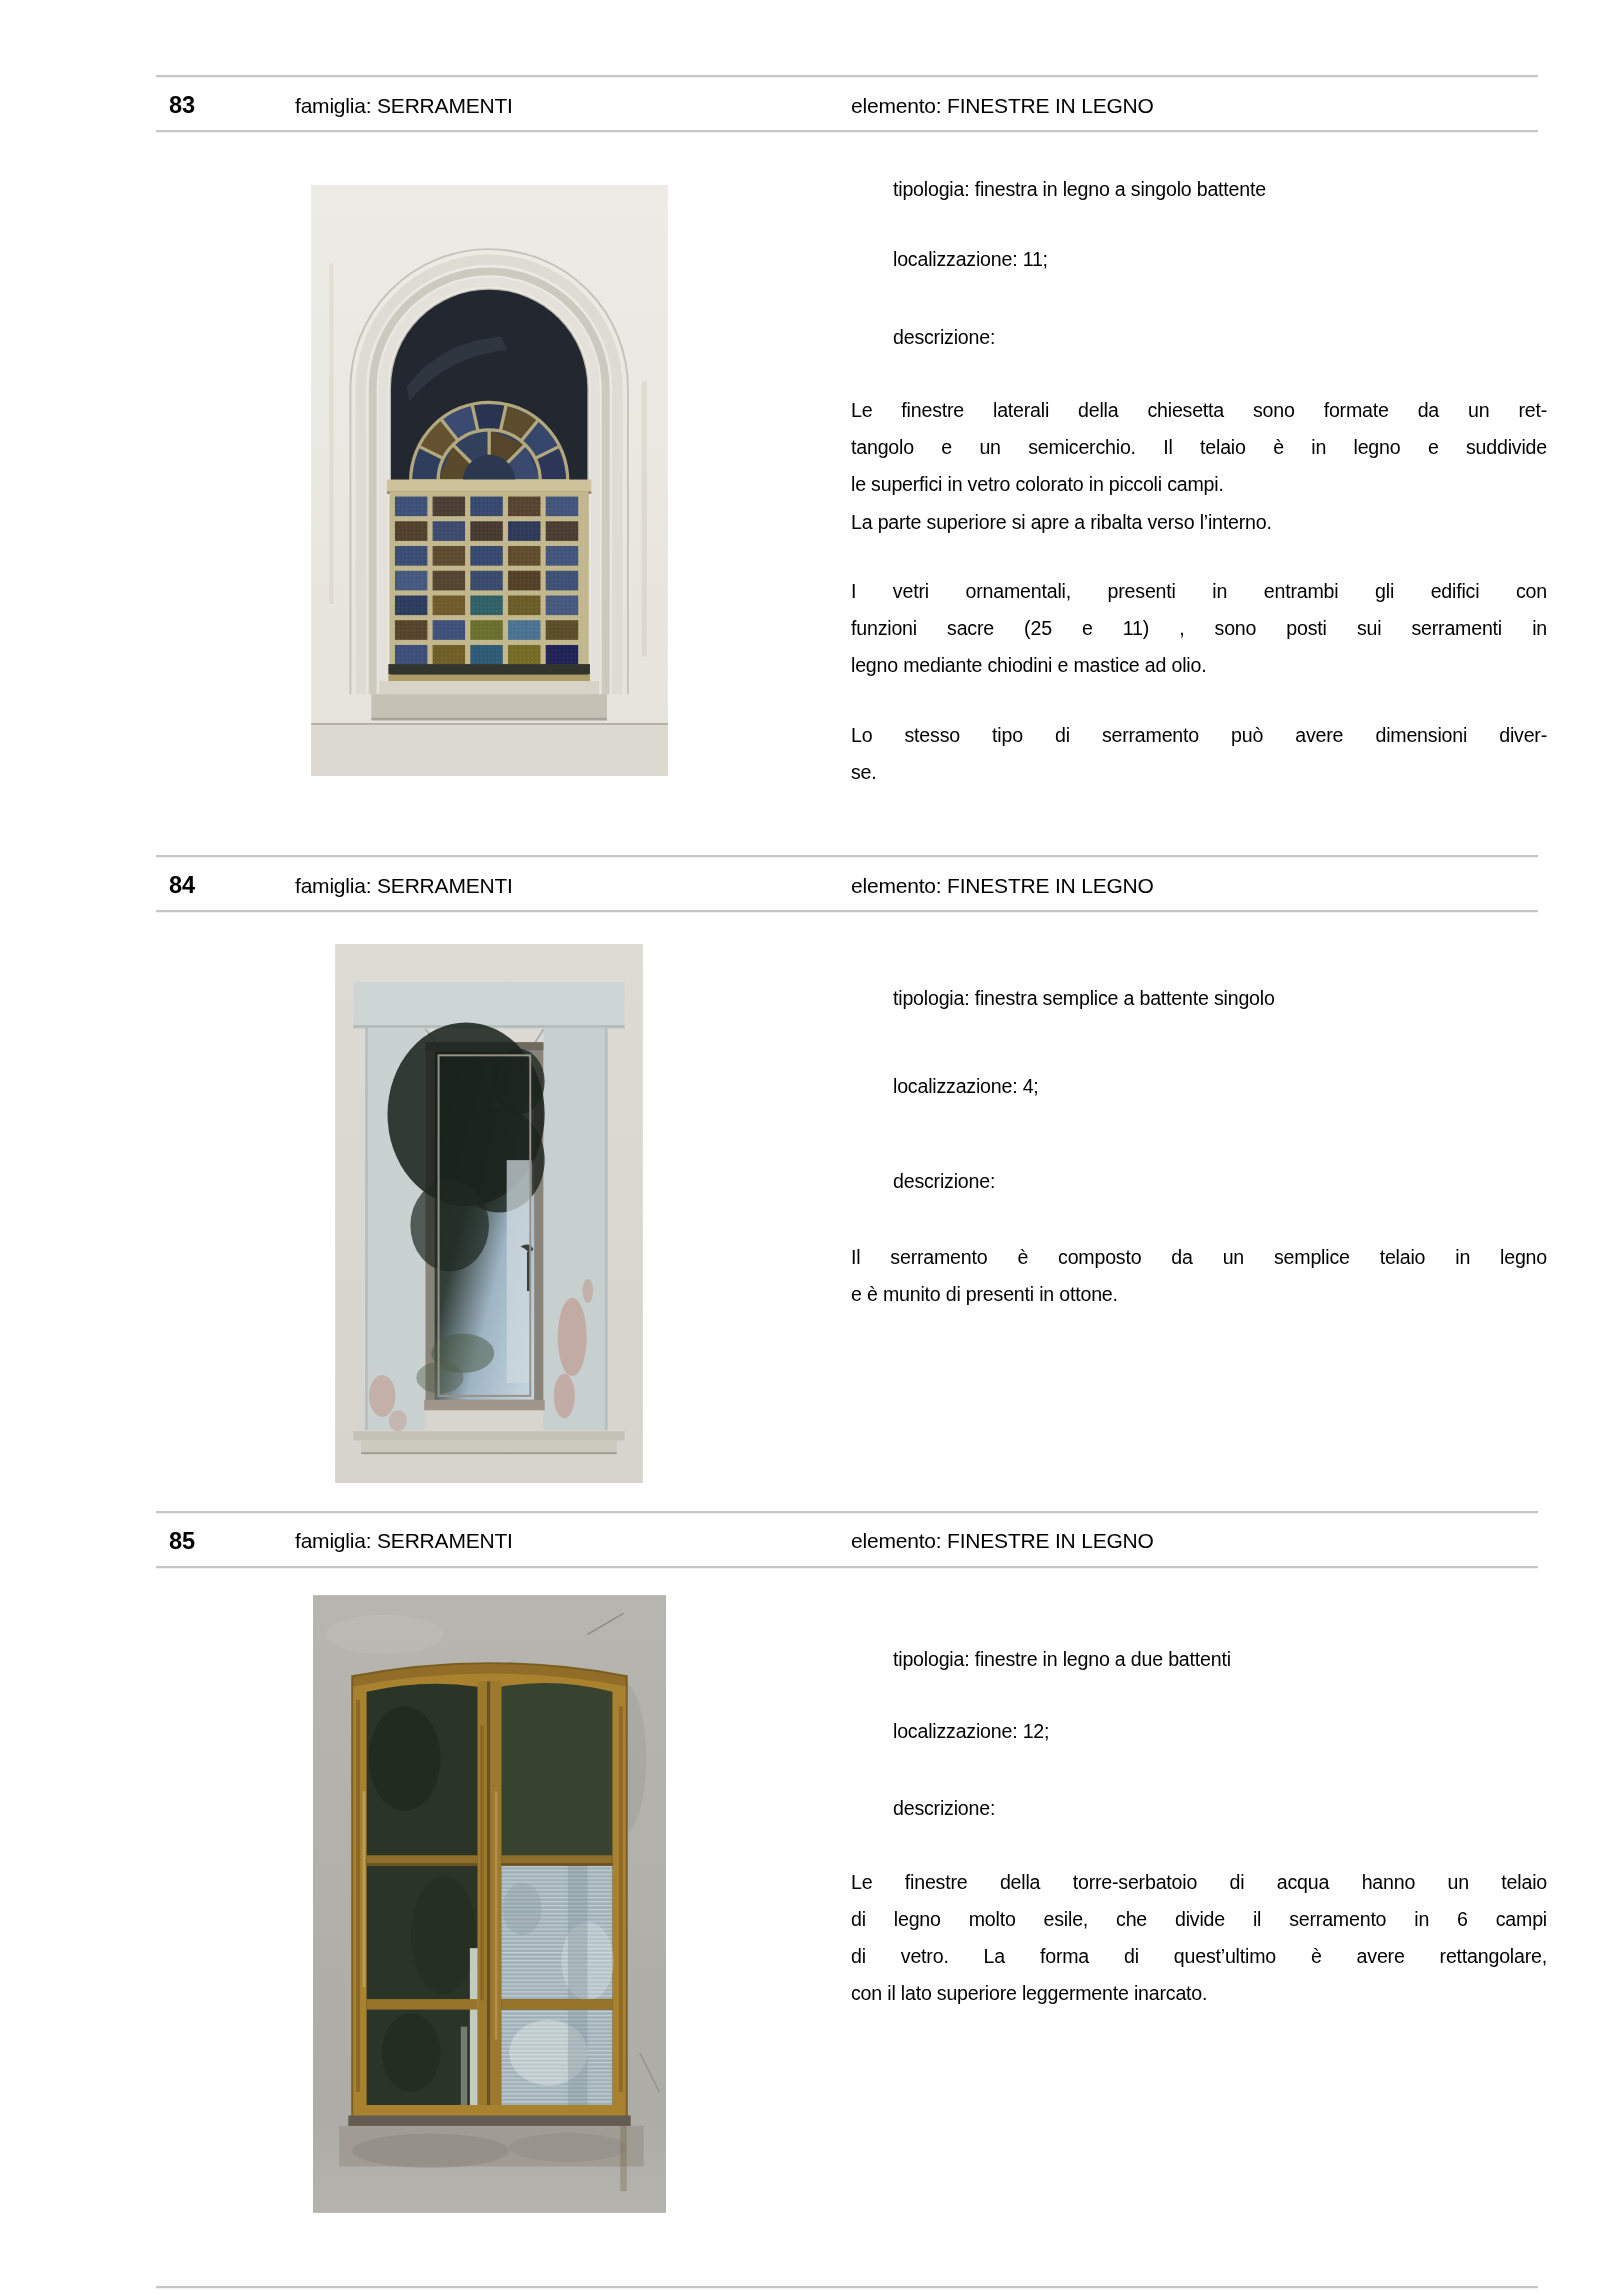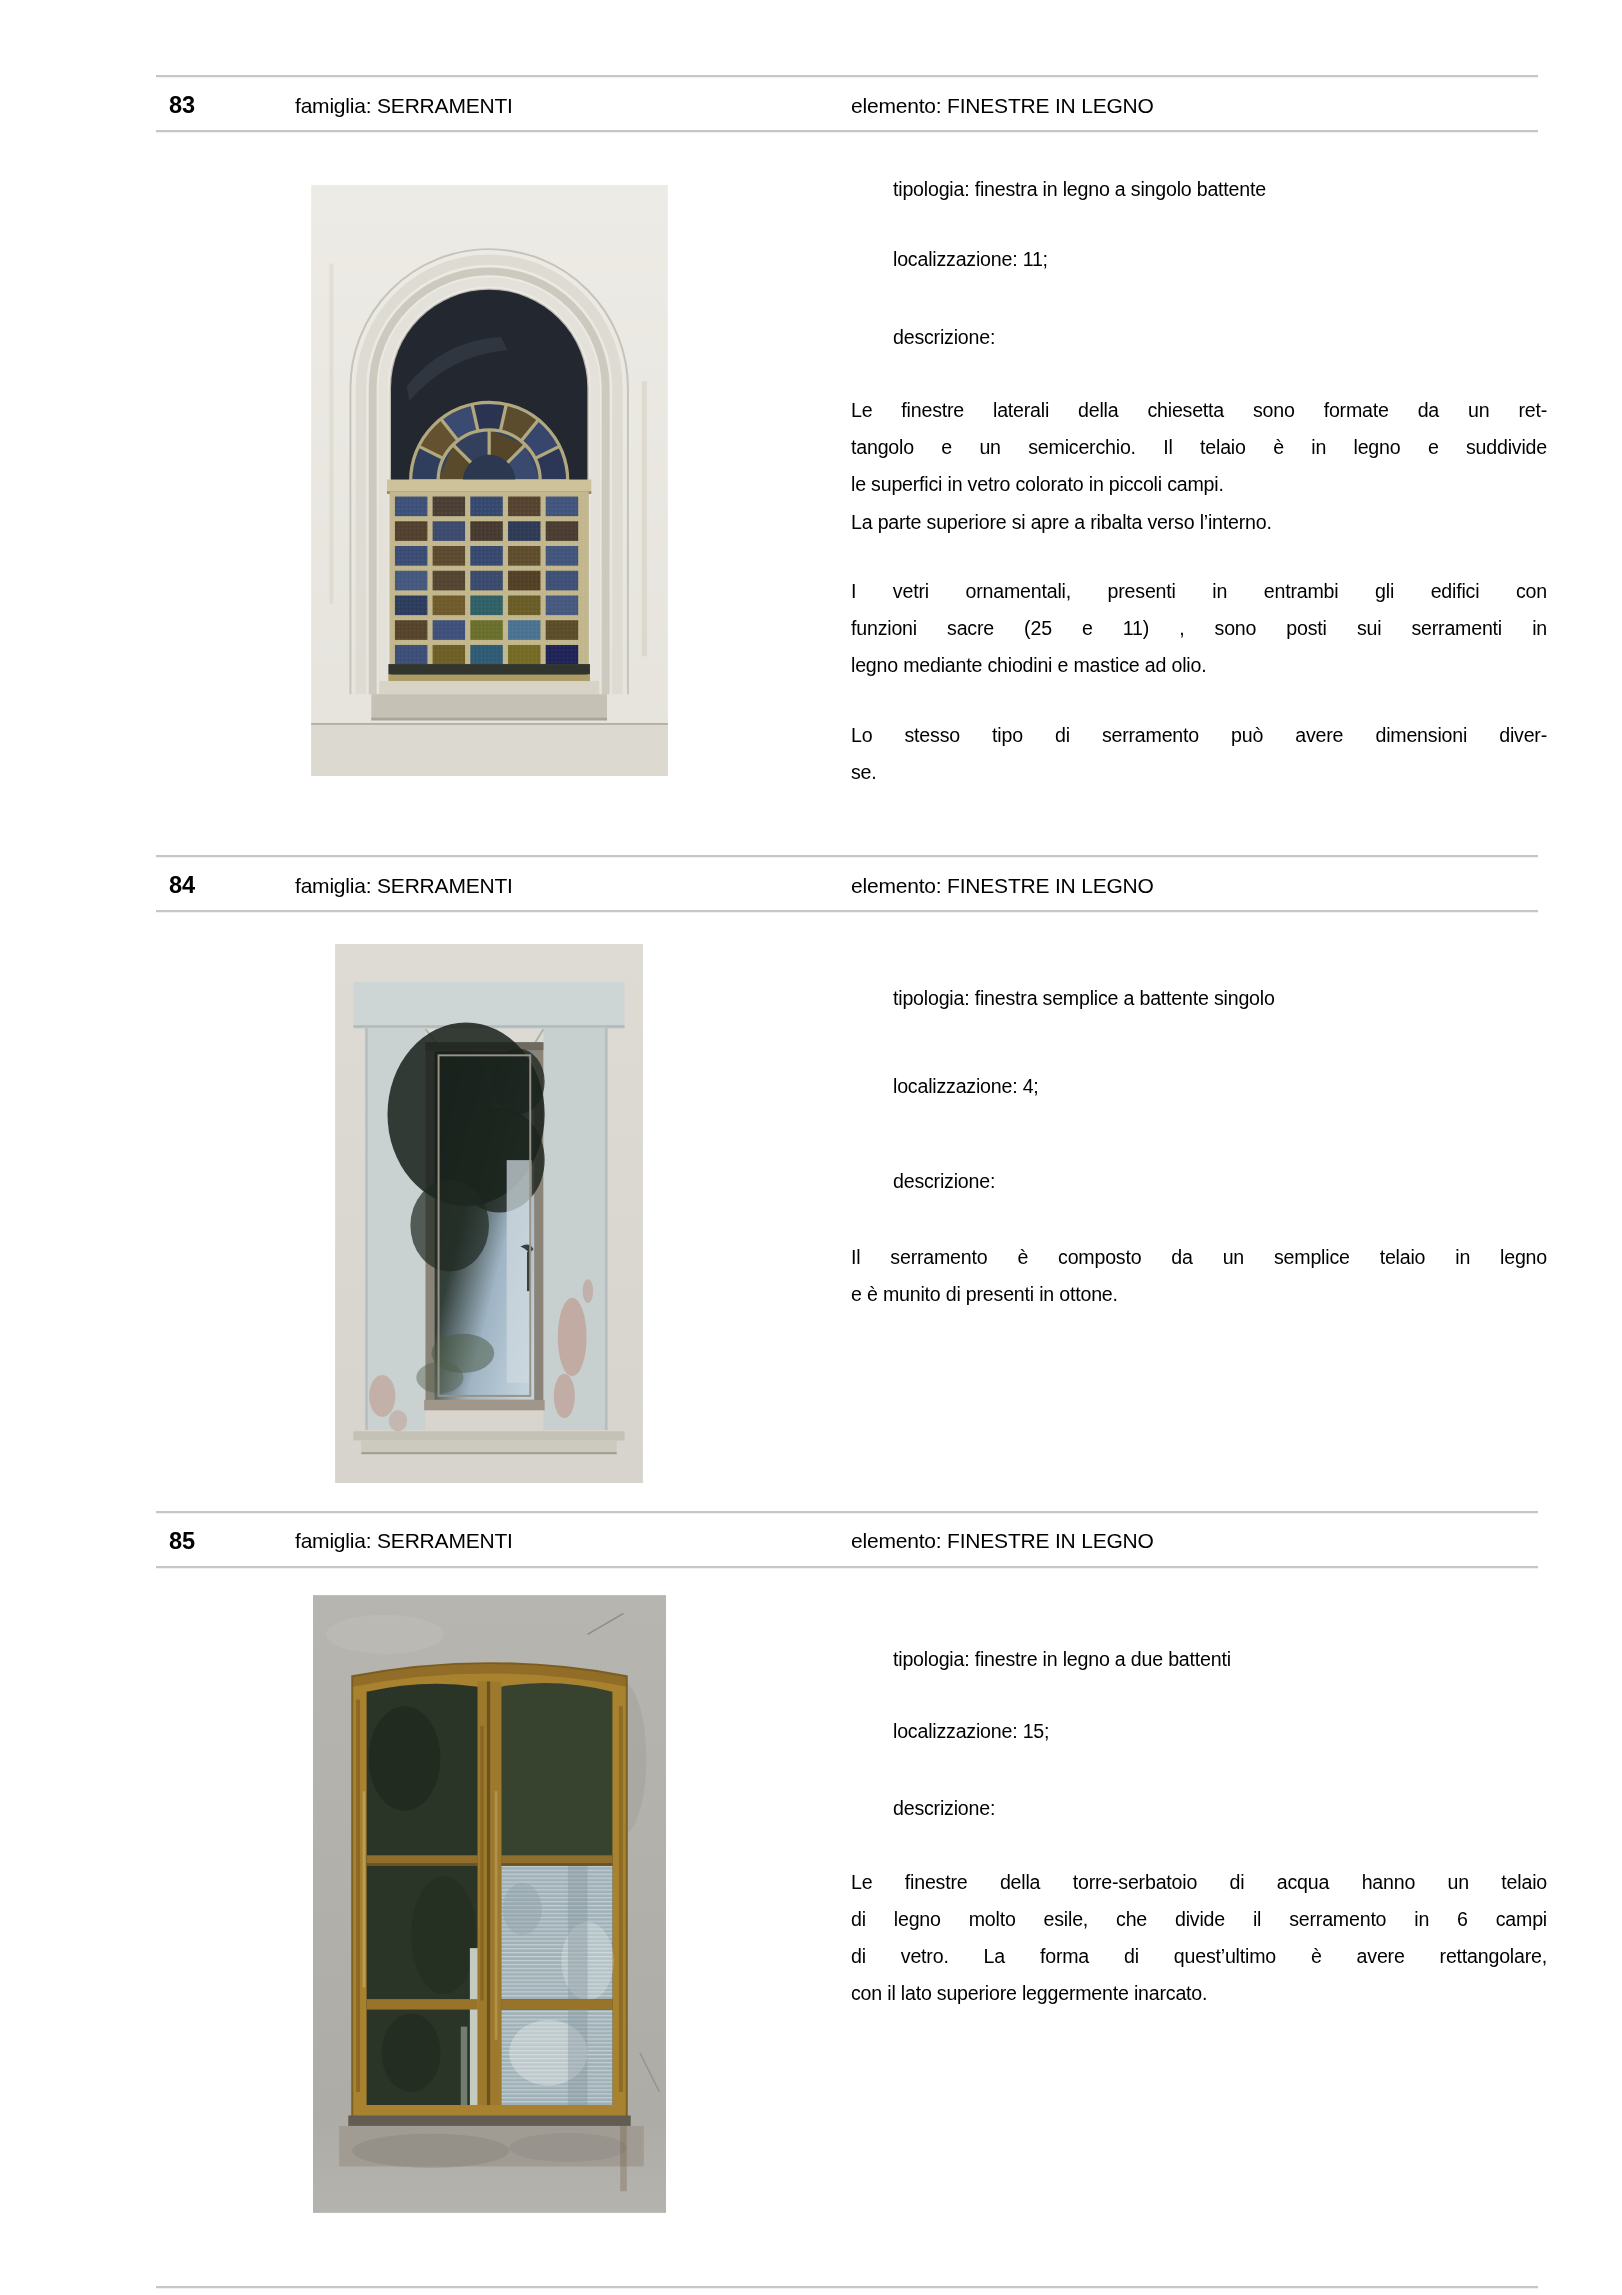--- a/index.html
+++ b/index.html
@@ -307,21 +307,21 @@
 
       <rect x="54" y="796" width="432" height="16" fill="#625c52"></rect>
       <rect x="40" y="812" width="466" height="62" fill="#9d9991" opacity="0.85"></rect>
       <ellipse cx="180" cy="850" rx="120" ry="26" fill="#8a867e" opacity="0.5"></ellipse>
       <ellipse cx="390" cy="845" rx="90" ry="22" fill="#8e8a82" opacity="0.45"></ellipse>
       <rect x="470" y="812" width="10" height="100" fill="rgba(110,90,60,0.3)"></rect>
     </svg>
   </figure>
 
   <div class="tlabel" style="top:1641px">tipologia: finestre in legno a due battenti</div>
-  <div class="tlabel" style="top:1713px">localizzazione: 15;</div>
+  <div class="tlabel" style="top:1713px">localizzazione: 12;</div>
   <div class="tlabel" style="top:1790px">descrizione:</div>
   <div class="para" style="top:1864px">
       <div class="line">Le finestre della torre-serbatoio di acqua hanno un telaio</div>
       <div class="line">di legno molto esile, che divide il serramento in 6 campi</div>
       <div class="line">di vetro. La forma di quest’ultimo è avere rettangolare,</div>
       <div class="line">con il lato superiore leggermente inarcato.</div>
     </div>
 
   <div class="rule" style="top:2286px"></div>
 

